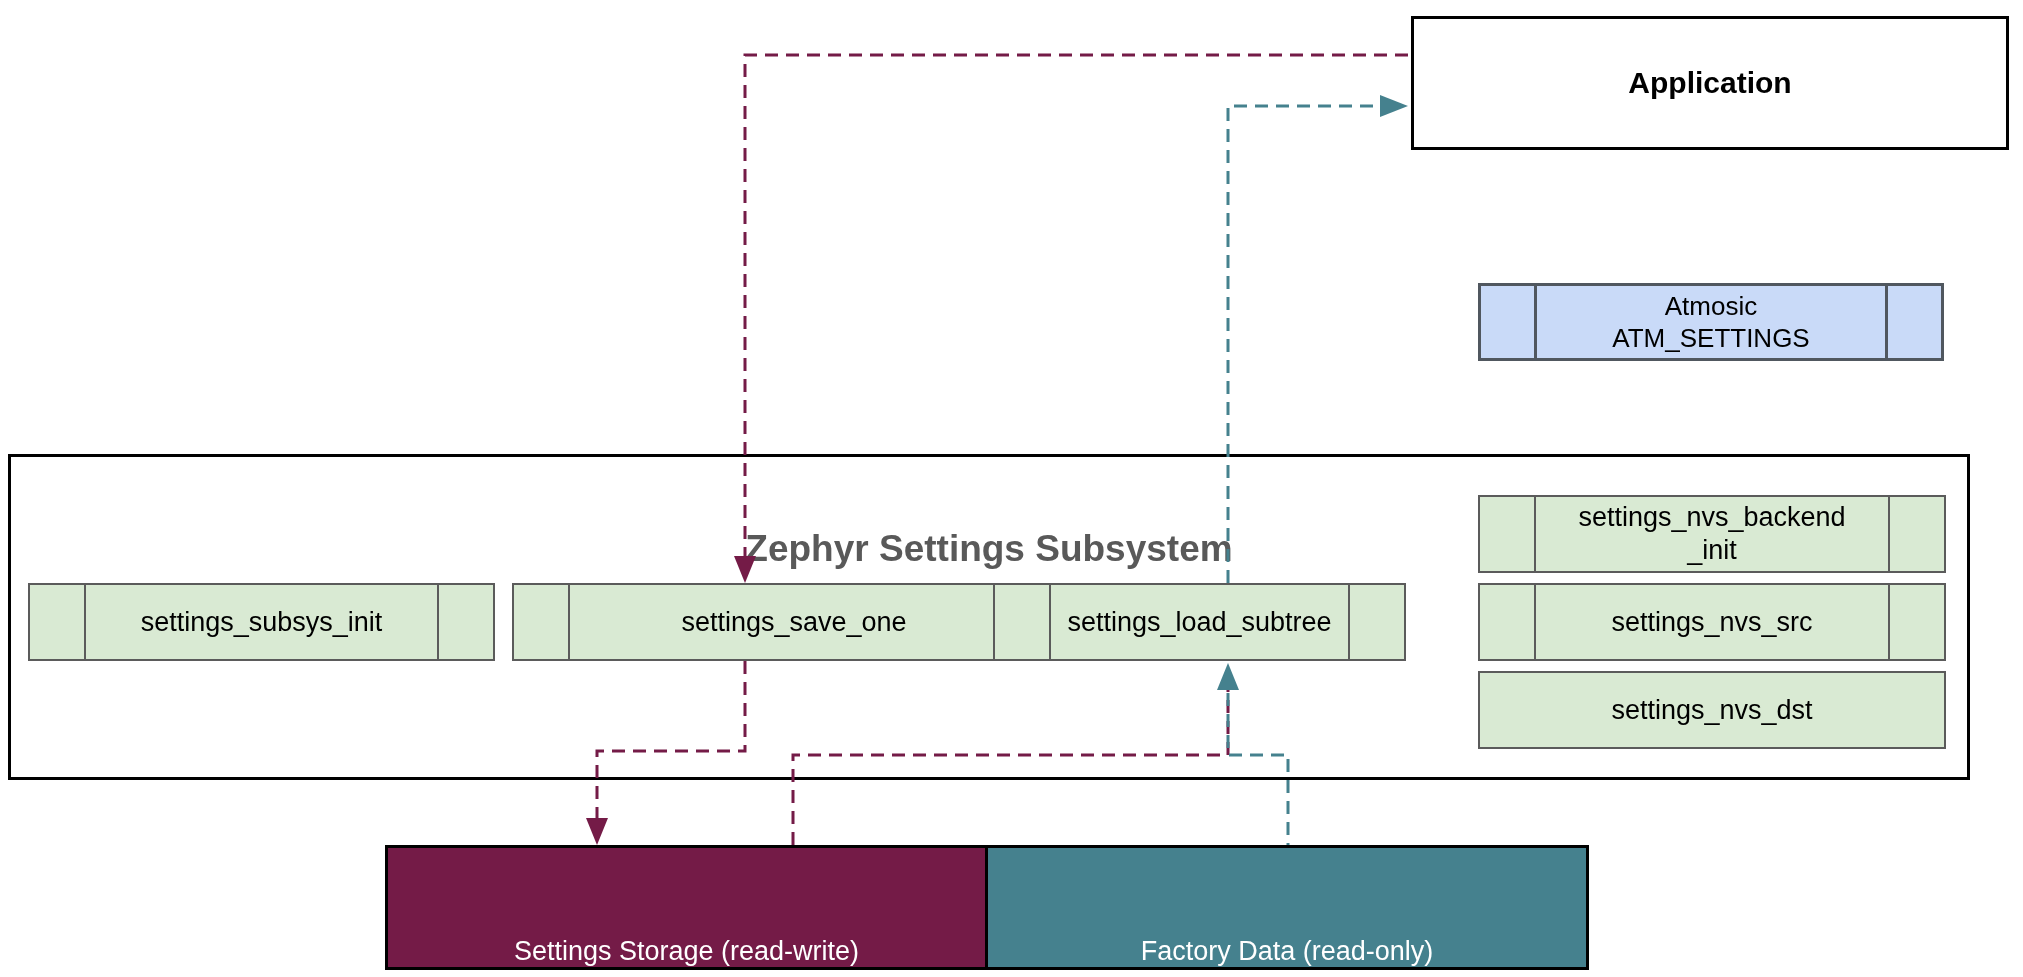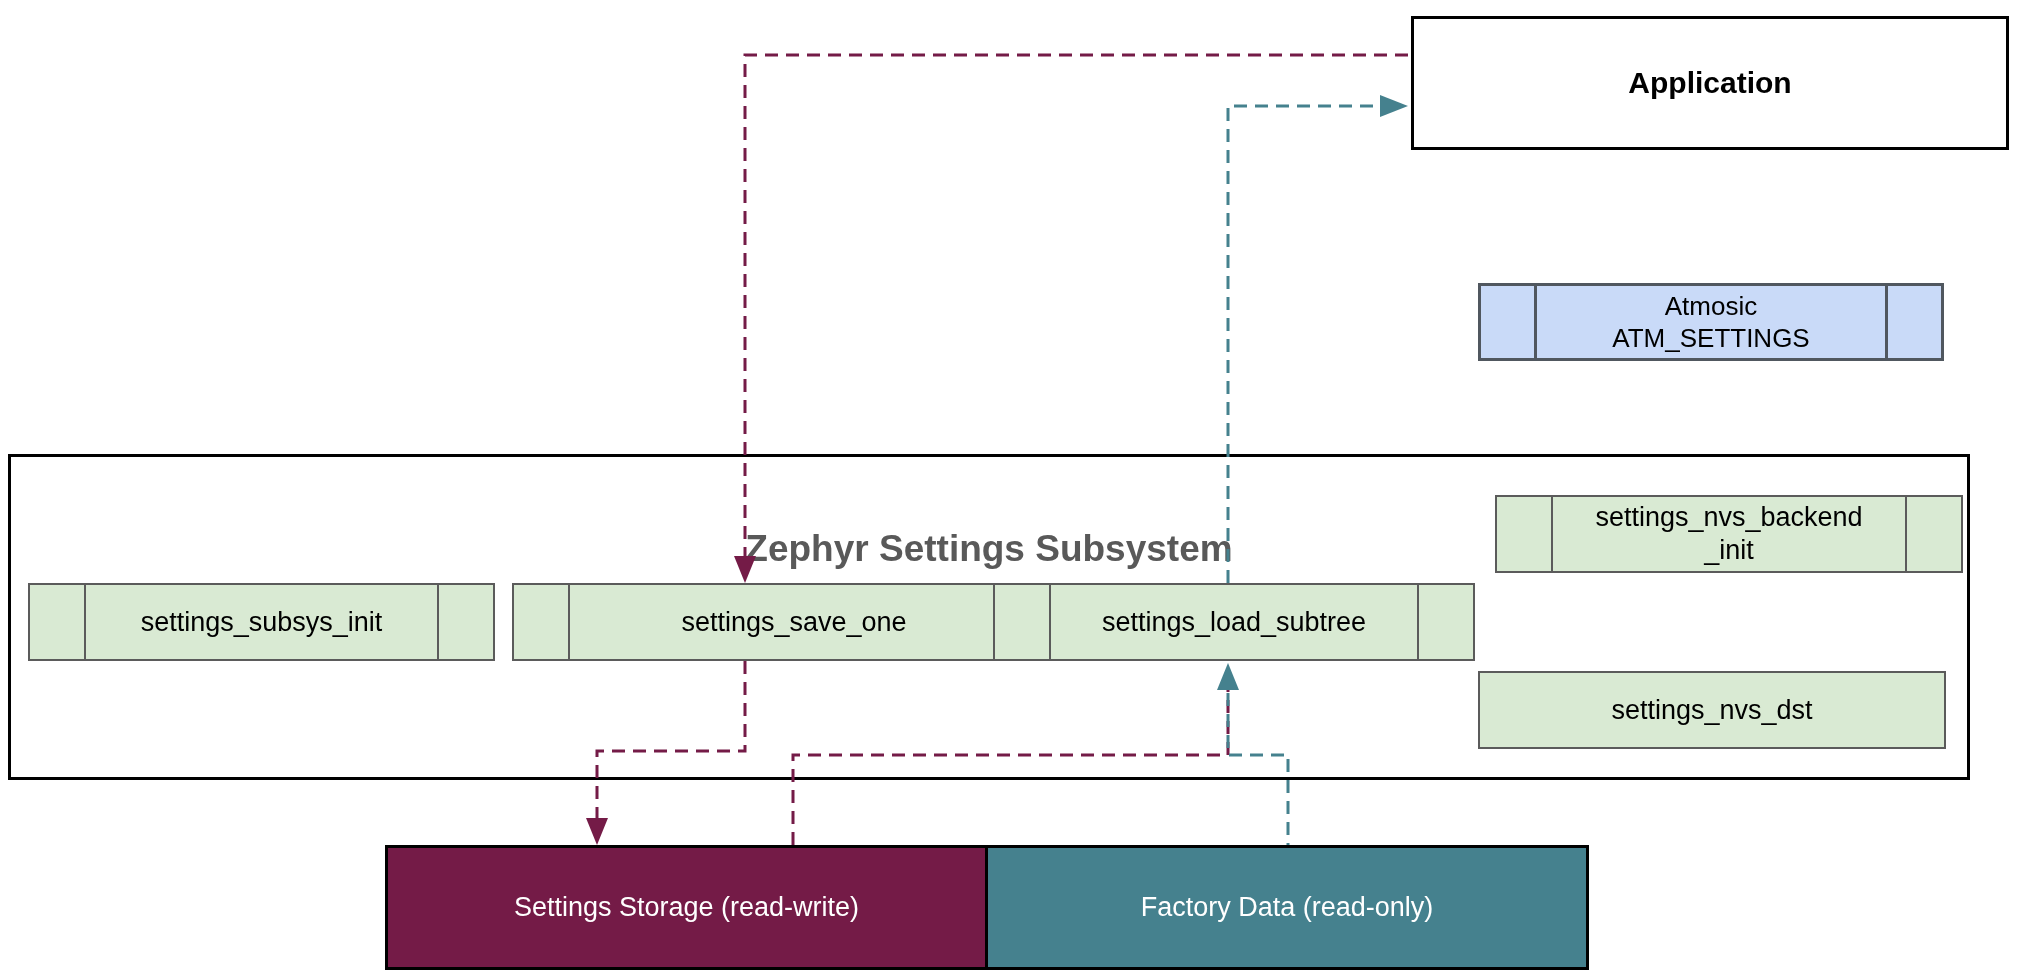--- a/index.html
+++ b/index.html
@@ -34,21 +34,21 @@
 
   
   .subsystem{position:absolute;left:8px;top:454px;width:1962px;height:326px;
     border:3px solid var(--box_border);background:transparent;}
   .subsystem-title{position:absolute;left:8px;top:502px;width:1962px;text-align:center;
     font-size:37px;font-weight:bold;color:var(--title_color);margin-top:26px;}
 
   
   .storage{position:absolute;left:385px;top:845px;width:1204px;height:125px;
     border:3px solid var(--box_border);display:flex;}
-  .storage .cell{display:flex;align-items:center;justify-content:center;
+  .storage .cell{display:flex;align-items:flex-end;justify-content:center;
     color:#ffffff;font-size:27px;}
   .storage .rw{width:600px;background:var(--maroon);border-right:3px solid var(--box_border);}
   .storage .ro{flex:1;background:var(--teal);}
 
   
   svg.wires{position:absolute;left:0;top:0;pointer-events:none;}
   .m-line{stroke:var(--maroon);stroke-width:3;fill:none;stroke-dasharray:13 8;}
   .t-line{stroke:var(--teal);stroke-width:3;fill:none;stroke-dasharray:13 8;}
   .t-line.offset{stroke-dashoffset:11;}
   .m-head{fill:var(--maroon);stroke:none;}
@@ -84,37 +84,44 @@
   </div>
 
   <div class="proc" style="left:512px;top:583px;width:564px;">
     <div class="strip-l"></div>
     <div class="body">
         <span>settings_save_one</span>
       </div>
     <div class="strip-r"></div>
   </div>
 
-  <div class="proc" style="left:993px;top:583px;width:482px;">
+  <div class="proc" style="left:993px;top:583px;width:413px;">
     <div class="strip-l"></div>
     <div class="body">
         <span>settings_load_subtree</span>
       </div>
     <div class="strip-r"></div>
   </div>
 
-  <div class="proc" style="left:1478px;top:495px;width:468px;margin-left:17px;">
+  <div class="proc" style="left:1478px;top:495px;width:468px;">
     <div class="strip-l"></div>
     <div class="body">
       <span>settings_nvs_backend</span>
       <span>_init</span>
     </div>
     <div class="strip-r"></div>
   </div>
 
+  <div class="proc" style="left:1478px;top:583px;width:468px;">
+    <div class="strip-l"></div>
+    <div class="body">
+        <span>settings_nvs_src</span>
+      </div>
+    <div class="strip-r"></div>
+  </div>
 
   <div class="proc" style="left:1478px;top:671px;width:468px;flex-direction:column;">
     <div class="strip-l"></div>
     <div class="body">
         <span>settings_nvs_dst</span>
       </div>
     <div class="strip-r"></div>
   </div>
 
   <div class="storage">

